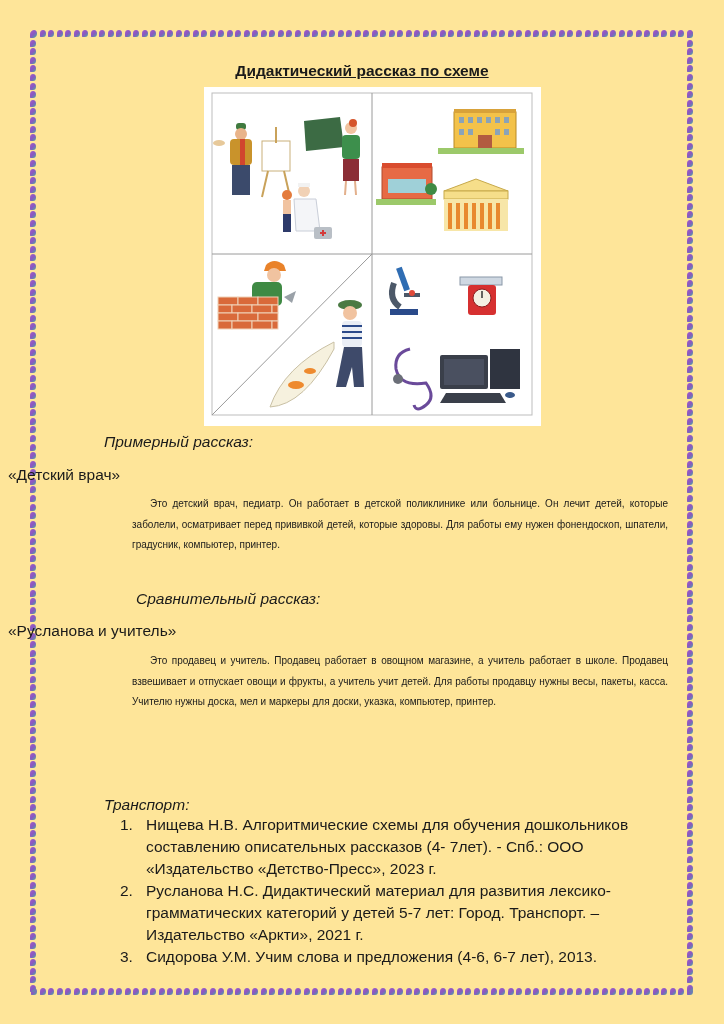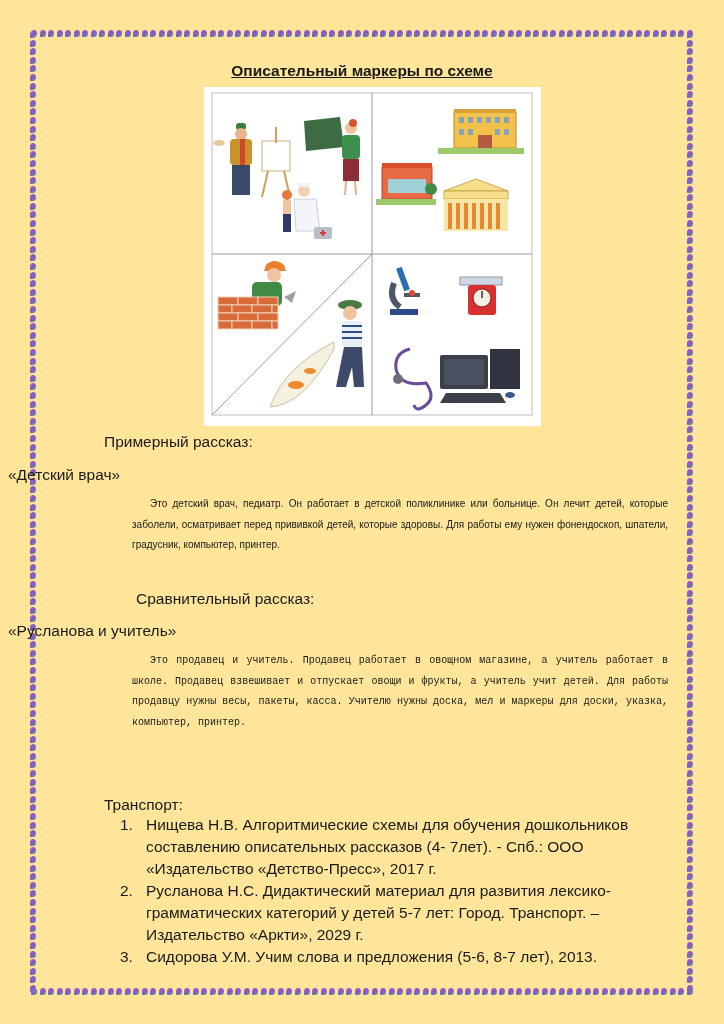--- a/index.html
+++ b/index.html
@@ -20,21 +20,21 @@
   .title {
     position: absolute; top: 62px; left: 0; width: 724px; text-align: center;
     font-weight: bold; font-size: 15.5px; text-decoration: underline;
   }
   .scheme {
     position: absolute; left: 204px; top: 87px; width: 337px; height: 339px;
     background: #fff;
   }
   .scheme svg { display: block; }
   .text-block { position: absolute; left: 104px; width: 536px; font-size: 10px; line-height: 20.5px; margin-left: 28px; }
-  .label { position: absolute; left: 104px; font-size: 15.5px; }
+  .label { position: absolute; left: 104px; font-size: 15.5px; font-style: italic; }
   .center { position: absolute; left: 8px; width: 724px; font-size: 15.5px; }
   .para { text-align: justify; text-indent: 18px; }
   .lit-list { position: absolute; left: 120px; top: 814px; width: 545px; margin: 0; padding: 0; list-style: none; font-size: 15.5px; line-height: 22px; }
   .lit-list li { display: flex; }
   .lit-list .num { width: 26px; flex: 0 0 26px; }
   .lit-list .txt { flex: 1; }
 </style>
 </head>
 <body>
 
@@ -420,21 +420,21 @@
     <span class="dot"></span>
     <span class="dot"></span>
     <span class="dot"></span>
     <span class="dot"></span>
     <span class="dot"></span>
     <span class="dot"></span>
     <span class="dot"></span>
     <span class="dot"></span>
   </div>
 
-<div class="title">Описательный маркеры по схеме</div>
+<div class="title">Дидактический рассказ по схеме</div>
 
 <div class="scheme">
   <svg width="337" height="339" viewBox="0 0 337 339">
     <rect x="8" y="6" width="320" height="322" fill="#fff" stroke="#bdbdbd" stroke-width="1"></rect>
     <line x1="168" y1="6" x2="168" y2="328" stroke="#9a9a9a" stroke-width="1"></line>
     <line x1="8" y1="167" x2="328" y2="167" stroke="#9a9a9a" stroke-width="1"></line>
     <line x1="8" y1="328" x2="168" y2="167" stroke="#9a9a9a" stroke-width="1"></line>
 
     <g>
       <rect x="58" y="54" width="28" height="30" fill="#fff" stroke="#c9b07a"></rect>
@@ -575,29 +575,29 @@
     </g>
   </svg>
 </div>
 
 <div class="label" style="top:433px;">Примерный рассказ:</div>
 <div class="center" style="top:466px;">«Детский врач»</div>
 <div class="text-block para" style="top:494px;">Это детский врач, педиатр. Он работает в детской поликлинике или больнице. Он лечит детей, которые заболели, осматривает перед прививкой детей, которые здоровы. Для работы ему нужен фонендоскоп, шпатели, градусник, компьютер, принтер.</div>
 
 <div class="label" style="top:590px;margin-left:32px;">Сравнительный рассказ:</div>
 <div class="center" style="top:622px;">«Русланова и учитель»</div>
-<div class="text-block para" style="top:651px;font-family:Liberation Mono, monospace;">Это продавец и учитель. Продавец работает в овощном магазине, а учитель работает в школе. Продавец взвешивает и отпускает овощи и фрукты, а учитель учит детей. Для работы продавцу нужны весы, пакеты, касса. Учителю нужны доска, мел и маркеры для доски, указка, компьютер, принтер.</div>
+<div class="text-block para" style="top:651px;">Это продавец и учитель. Продавец работает в овощном магазине, а учитель работает в школе. Продавец взвешивает и отпускает овощи и фрукты, а учитель учит детей. Для работы продавцу нужны весы, пакеты, касса. Учителю нужны доска, мел и маркеры для доски, указка, компьютер, принтер.</div>
 
 <div class="label" style="top:796px;">Транспорт:</div>
 <ul class="lit-list">
   <li>
     <span class="num">1.</span>
-    <span class="txt">Нищева Н.В. Алгоритмические схемы для обучения дошкольников составлению описательных рассказов (4- 7лет). - Спб.: ООО «Издательство «Детство-Пресс», 2017 г.</span>
+    <span class="txt">Нищева Н.В. Алгоритмические схемы для обучения дошкольников составлению описательных рассказов (4- 7лет). - Спб.: ООО «Издательство «Детство-Пресс», 2023 г.</span>
   </li>
   <li>
     <span class="num">2.</span>
-    <span class="txt">Русланова Н.С. Дидактический материал для развития лексико-грамматических категорий у детей 5-7 лет: Город. Транспорт. – Издательство «Аркти», 2029 г.</span>
+    <span class="txt">Русланова Н.С. Дидактический материал для развития лексико-грамматических категорий у детей 5-7 лет: Город. Транспорт. – Издательство «Аркти», 2021 г.</span>
   </li>
   <li>
     <span class="num">3.</span>
-    <span class="txt">Сидорова У.М. Учим слова и предложения (5-6, 8-7 лет), 2013.</span>
+    <span class="txt">Сидорова У.М. Учим слова и предложения (4-6, 6-7 лет), 2013.</span>
   </li>
 </ul>
 
 </body></html>

